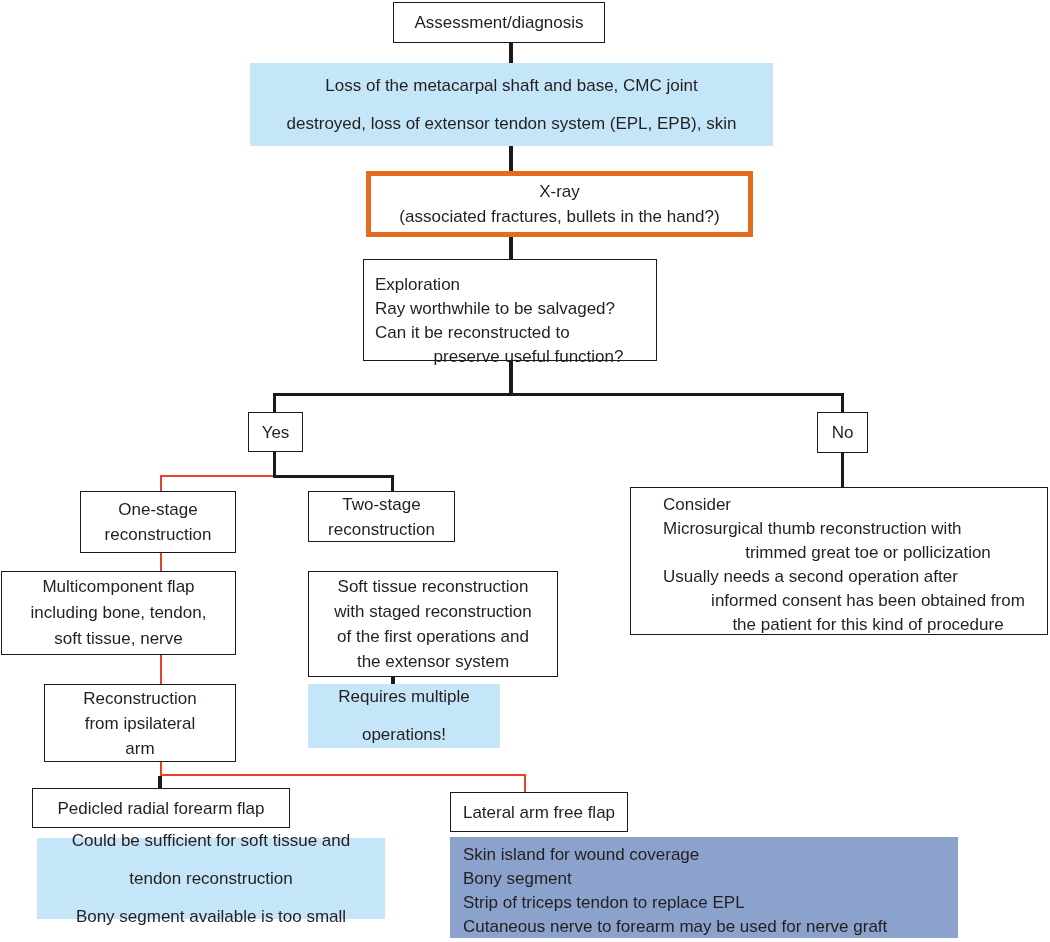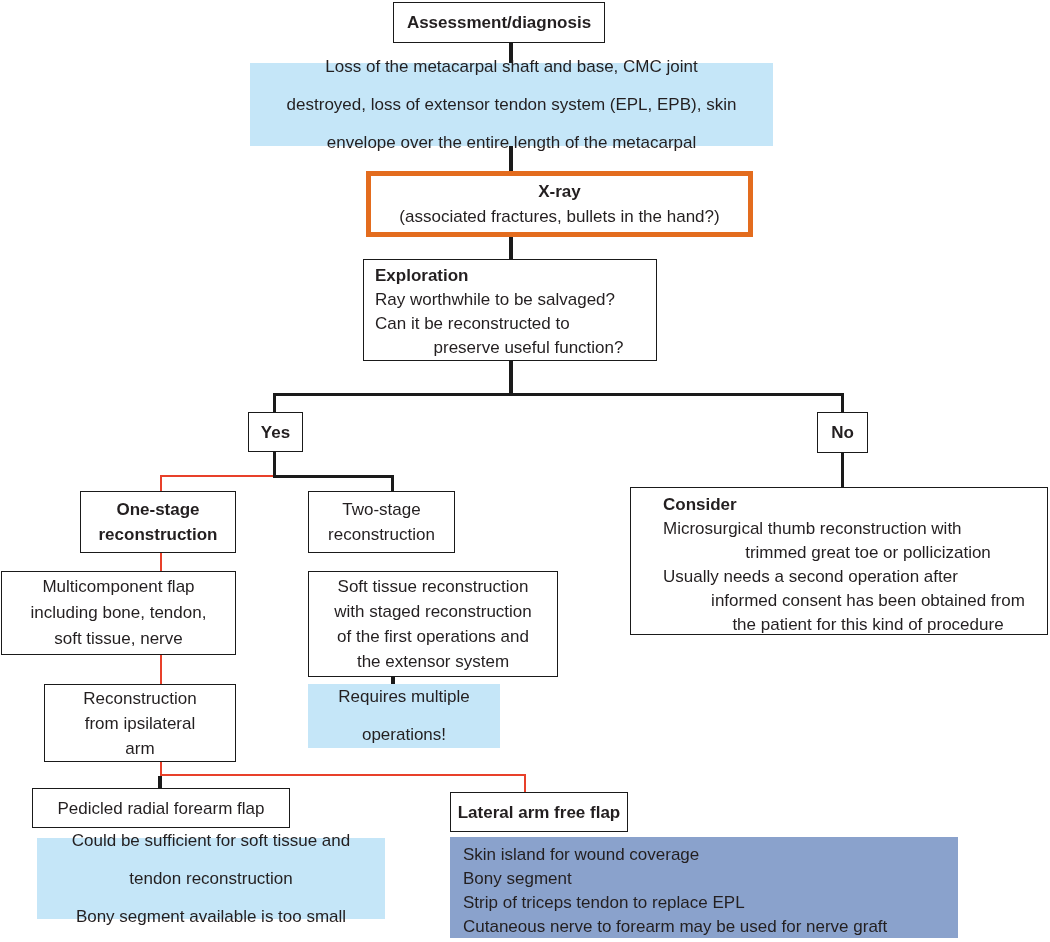--- a/index.html
+++ b/index.html
@@ -9,21 +9,21 @@
     overflow:hidden;
   }
   .box {
     position:absolute; box-sizing:border-box; background:#ffffff;
     border:1.5px solid #1a1a1a; font-size:17px; line-height:25px; z-index:2;
   }
   .c { display:flex; flex-direction:column; justify-content:center; align-items:center; text-align:center; }
   .blue  { background:var(--light-blue,#c5e6f8); border:none;gap:12px; }
   .navy  { background:var(--navy-blue,#8aa2cc); border:none; }
   .orange-border { border:5px solid var(--orange,#e36c1e);margin-left:48px; }
-  .b { font-weight:bold; }
+  .b { font-weight:normal; }
   .ind { padding-left:26px;text-align:center; }
   .line { position:absolute; background:#1a1a1a; z-index:1; }
   .red  { background:var(--red,#e8402a); }
 </style>
 </head>
 <body>
 
 <div id="canvas">
 
   <div class="line" style="left:509px;top:42px;width:4px;height:22px"></div>
@@ -47,49 +47,48 @@
   <div class="line" style="left:391px;top:677px;width:4px;height:8px"></div>
   <div class="line" style="left:841px;top:453px;width:3px;height:35px"></div>
 
   <div class="box c b" style="left:393px;top:2px;width:212px;height:41px">
     <div>Assessment/diagnosis</div>
   </div>
 
   <div class="box c blue" style="left:250px;top:63px;width:523px;height:83px;line-height:26px">
     <div>Loss of the metacarpal shaft and base, CMC joint</div>
     <div>destroyed, loss of extensor tendon system (EPL, EPB), skin</div>
-    <div>envelope over the entire length of the metacarpal</div>
   </div>
 
   <div class="box c orange-border" style="left:318px;top:171px;width:387px;height:66px">
     <div class="b">X-ray</div>
     <div>(associated fractures, bullets in the hand?)</div>
   </div>
 
-  <div class="box" style="left:363px;top:259px;width:294px;height:102px;padding:4px 0 0 11px;line-height:24px">
+  <div class="box" style="left:363px;top:259px;width:294px;height:102px;padding:13px 0 0 11px;line-height:24px">
     <div class="b">Exploration</div>
     <div>Ray worthwhile to be salvaged?</div>
     <div>Can it be reconstructed to</div>
     <div class="ind">preserve useful function?</div>
   </div>
 
   <div class="box c b" style="left:248px;top:412px;width:55px;height:40px">
     <div>Yes</div>
   </div>
 
   <div class="box c b" style="left:817px;top:412px;width:51px;height:41px">
     <div>No</div>
   </div>
 
   <div class="box c b" style="left:80px;top:491px;width:156px;height:62px">
     <div>One-stage</div>
     <div>reconstruction</div>
   </div>
 
-  <div class="box c" style="left:308px;top:491px;width:147px;height:62px">
+  <div class="box c" style="left:308px;top:491px;width:147px;height:51px">
     <div>Two-stage</div>
     <div>reconstruction</div>
   </div>
 
   <div class="box" style="left:630px;top:487px;width:418px;height:148px;padding:5px 0 0 32px;line-height:24px">
     <div class="b">Consider</div>
     <div>Microsurgical thumb reconstruction with</div>
     <div class="ind">trimmed great toe or pollicization</div>
     <div>Usually needs a second operation after</div>
     <div class="ind">informed consent has been obtained from</div>

